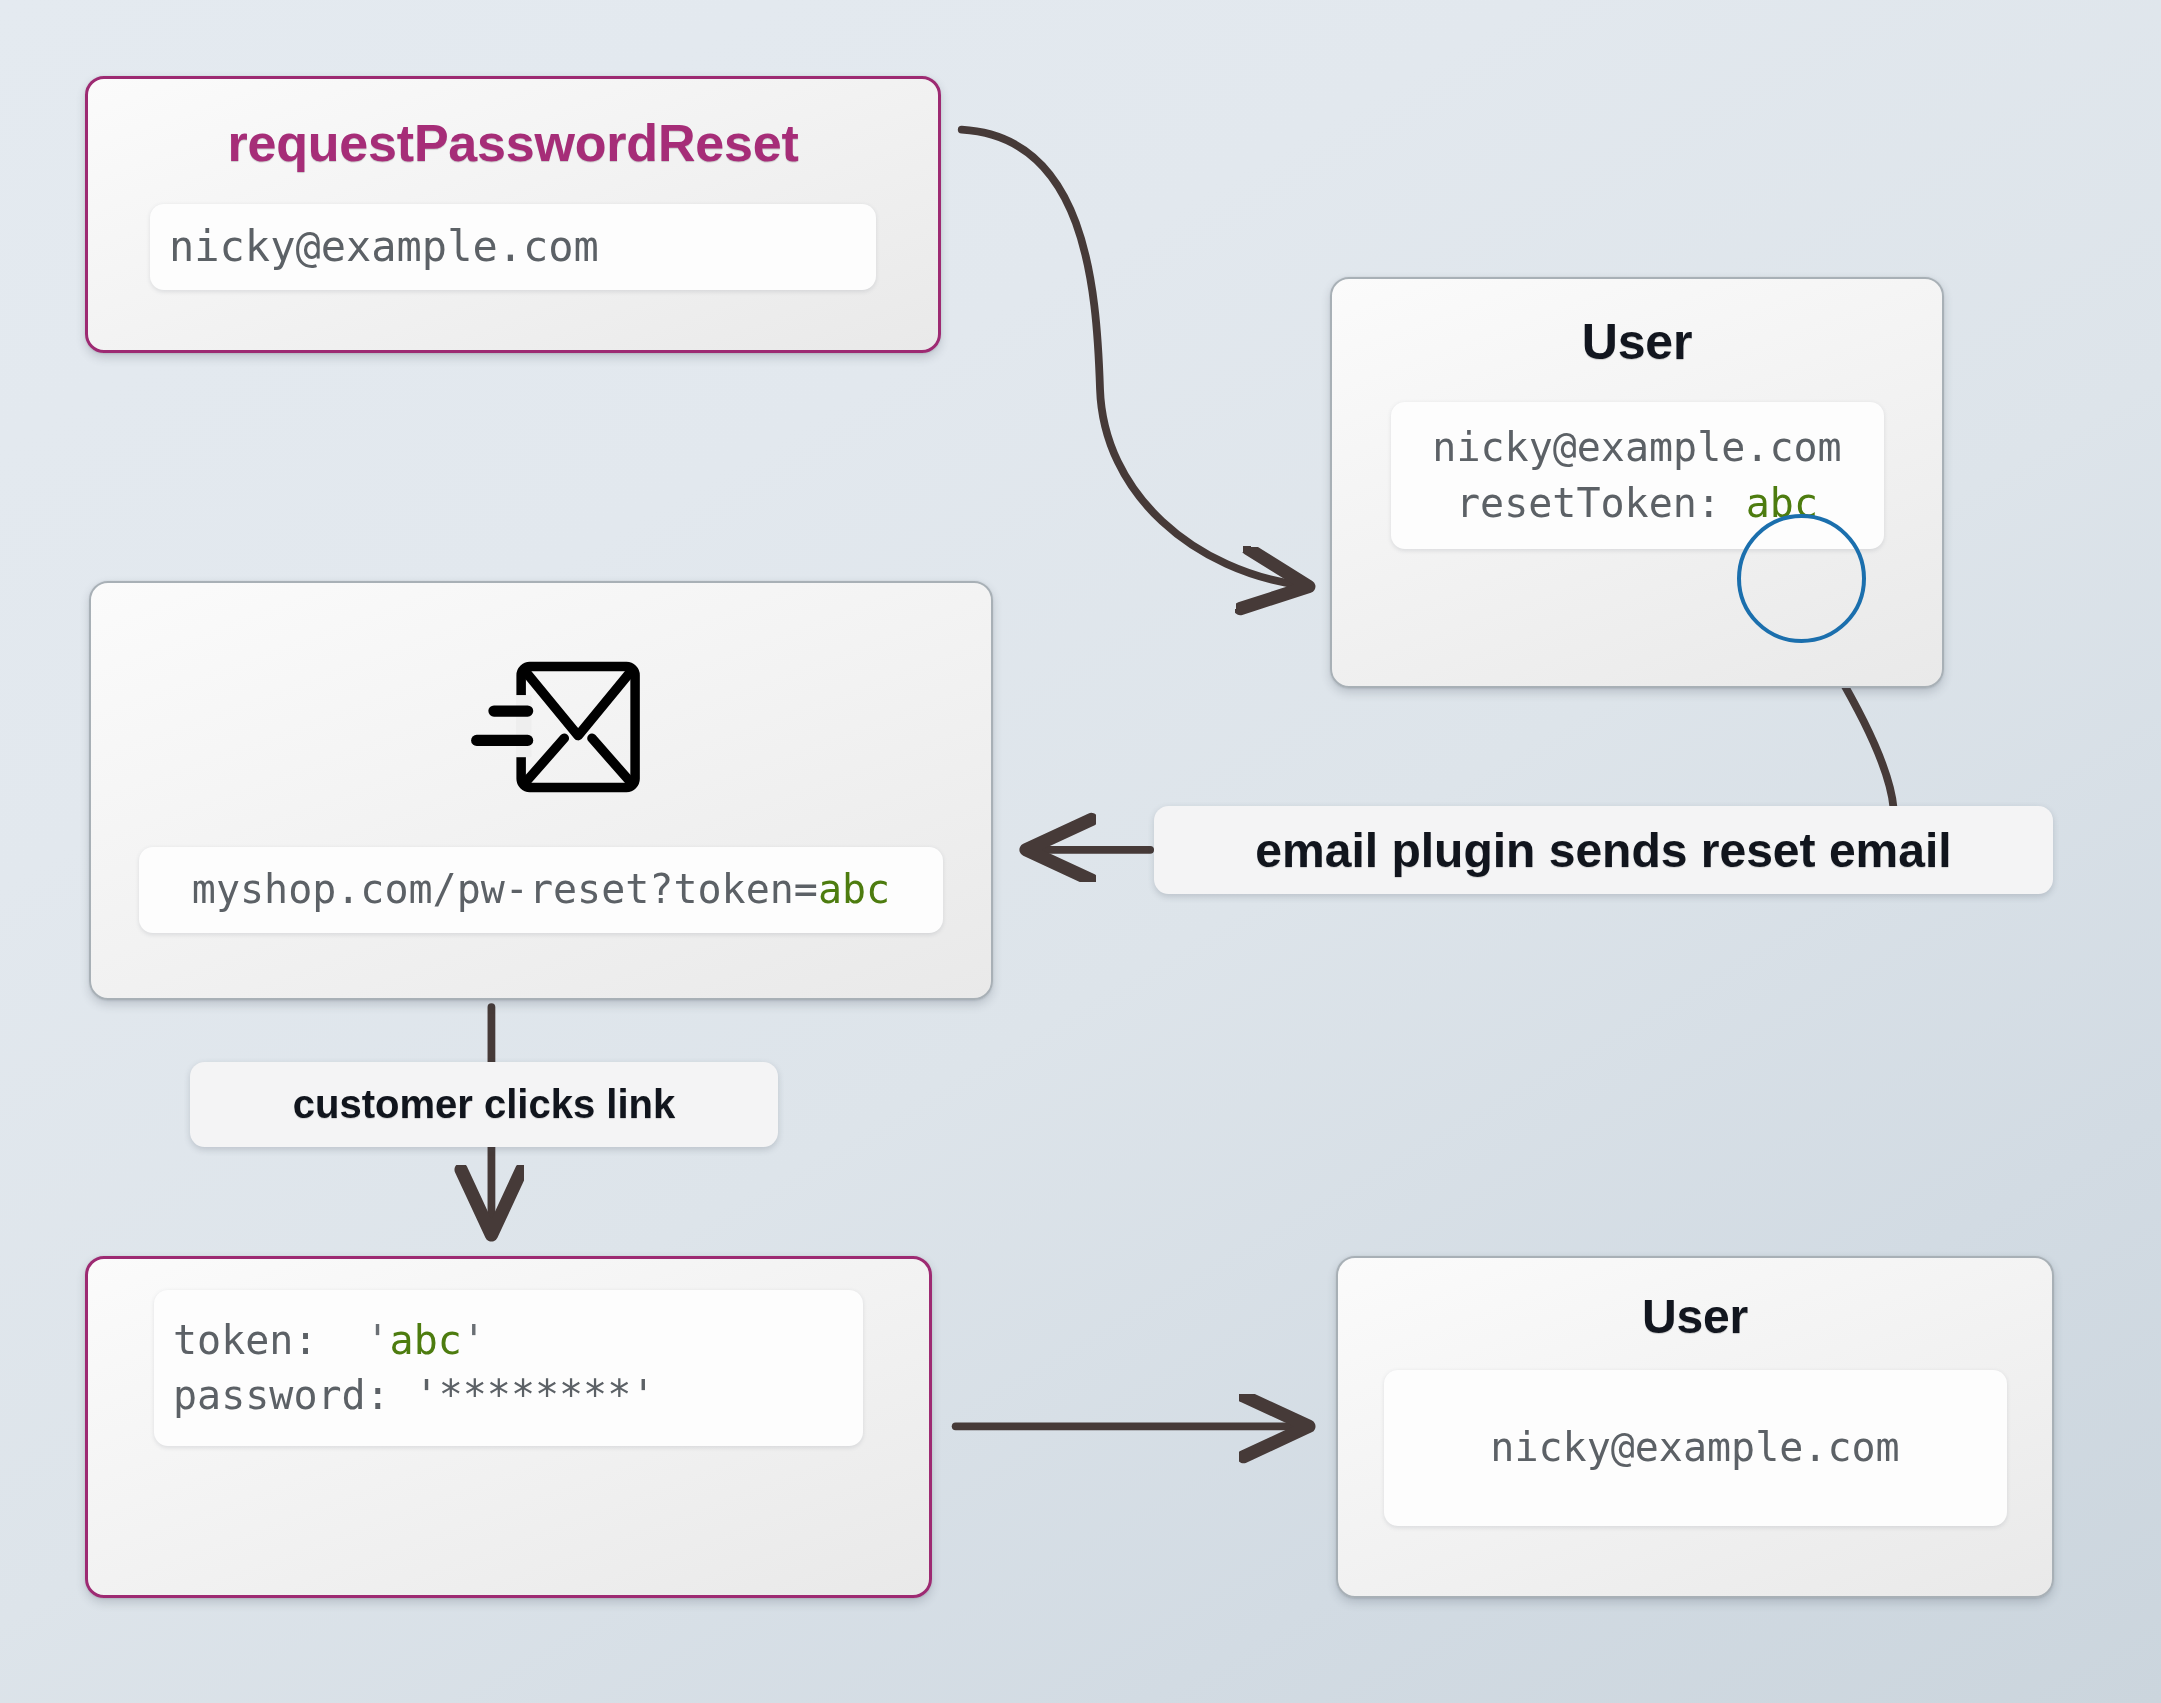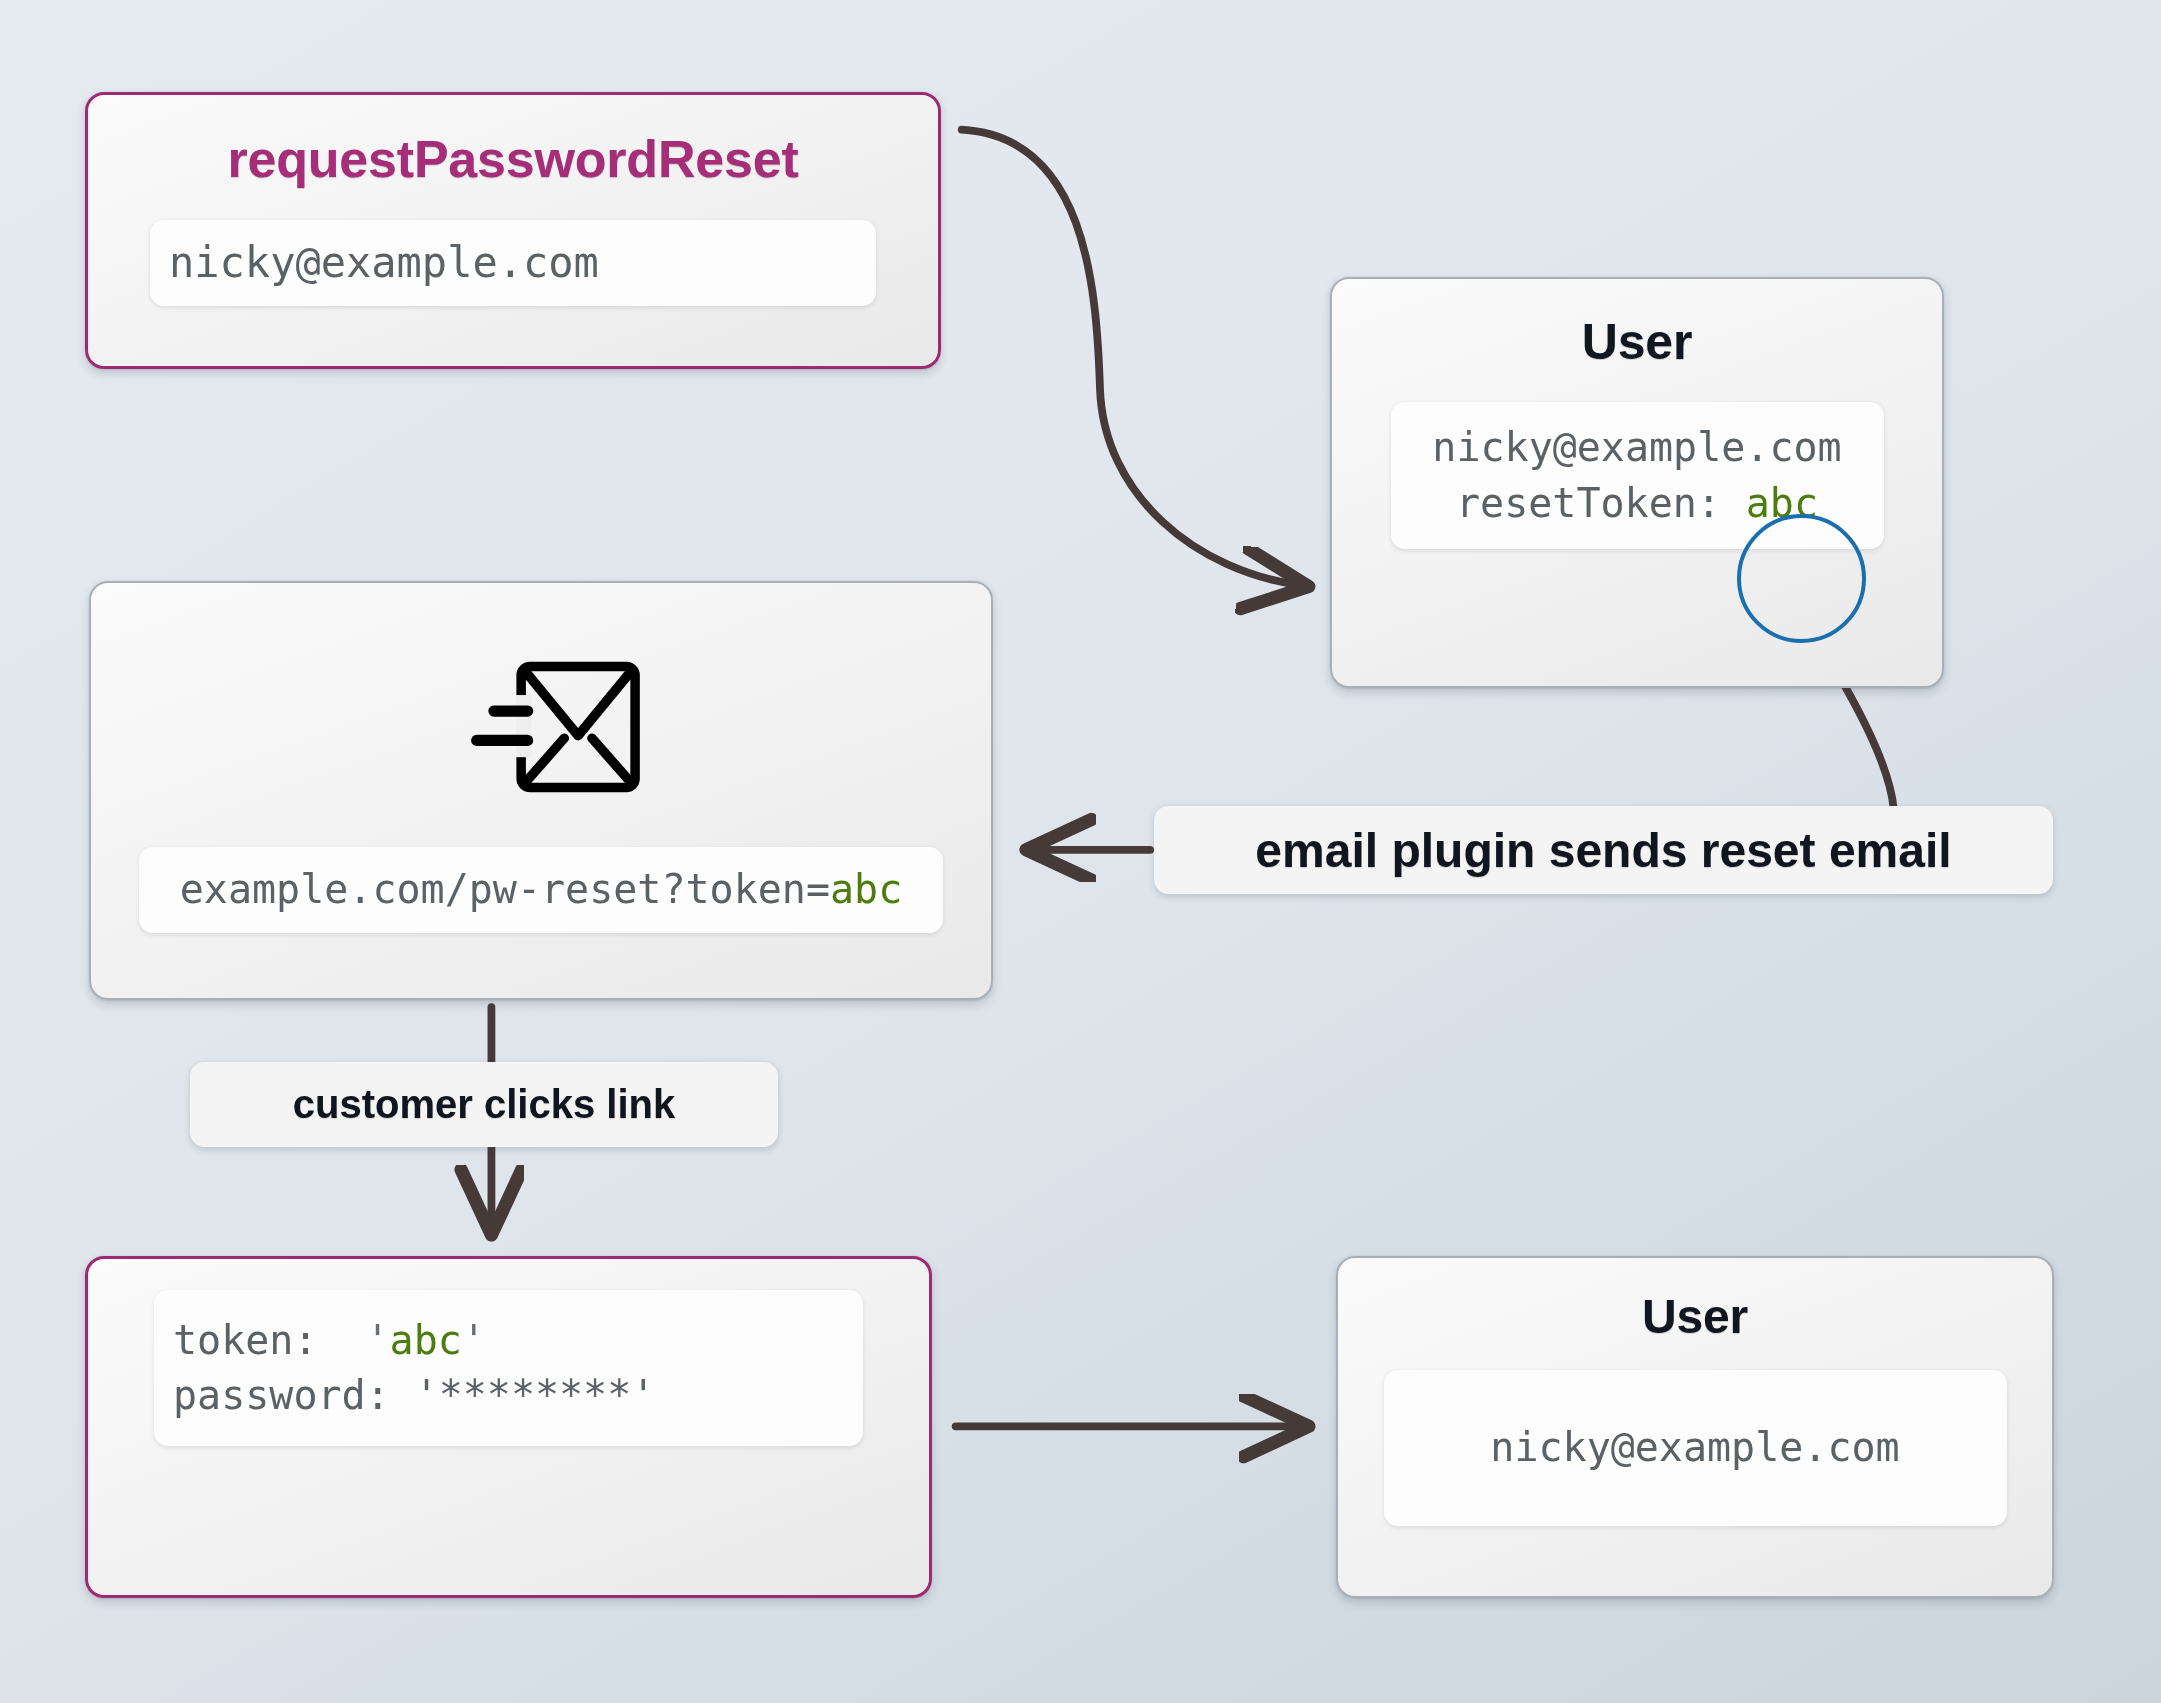--- a/index.html
+++ b/index.html
@@ -95,21 +95,21 @@
     font-weight: bold;
     color: #11151d;
     text-shadow: 0 0.9px 0.9px rgba(0,0,0,0.15);
     white-space: nowrap;
   }
 
   
   .env-icon { display: block; }
 
   
-  #node-request        { left: 85px;  top: 92px;   width: 856px;  height: 277px; }
+  #node-request        { left: 85px;  top: 76px;   width: 856px;  height: 277px; }
   #node-user-top       { left: 1330px; top: 277px;  width: 614px;  height: 411px; }
   #node-email          { left: 89px; top: 581px;  width: 904px; height: 419px; }
   #node-reset          { left: 85px;  top: 1256px; width: 847px;  height: 342px; }
   #node-user-bottom    { left: 1336px; top: 1256px; width: 718px;  height: 342px; }
 
   #chip-plugin  { left: 1154px; top: 806px;  width: 899px; height: 88px; font-size: 48px; }
   #chip-clicks  { left: 190px;  top: 1062px; width: 588px;  height: 85px;  font-size: 40px; text-align: right; }
 </style>
 </head>
 <body>
@@ -161,21 +161,21 @@
         <path d="M108,158 L152,108" fill="none" stroke="#000" stroke-width="11" stroke-linecap="round"></path>
         <path d="M228,158 L184,108" fill="none" stroke="#000" stroke-width="11" stroke-linecap="round"></path>
 
         <rect x="96" y="58" width="18" height="72" fill="#eeeeee"></rect>
 
         <rect x="64" y="70" width="52" height="13" rx="6.5" fill="#000"></rect>
         <rect x="44" y="104" width="72" height="13" rx="6.5" fill="#000"></rect>
       </svg>
     </div>
     <div class="panel" style="width:804px; height:86px; margin-top:38px; padding:0 19px; font-size:40px;">
-      <div class="row"><span>example.com/pw-reset?token=</span><span class="tok-blue">abc</span></div>
+      <div class="row"><span>myshop.com/pw-reset?token=</span><span class="tok-blue">abc</span></div>
     </div>
   </div>
 
   <div class="node accent" id="node-reset">
     <div class="panel" style="width:709px; height:156px; margin-top:31px; padding:0 19px; font-size:40px;">
       <div class="row"><span>token:</span><span style="display:inline-block;width:1.2em;"></span><span class="tok-gray">'</span><span class="tok-blue">abc</span><span class="tok-gray">'</span></div>
       <div class="row"><span>password:</span><span style="display:inline-block;width:0.62em;"></span><span>'********'</span></div>
     </div>
   </div>
 

